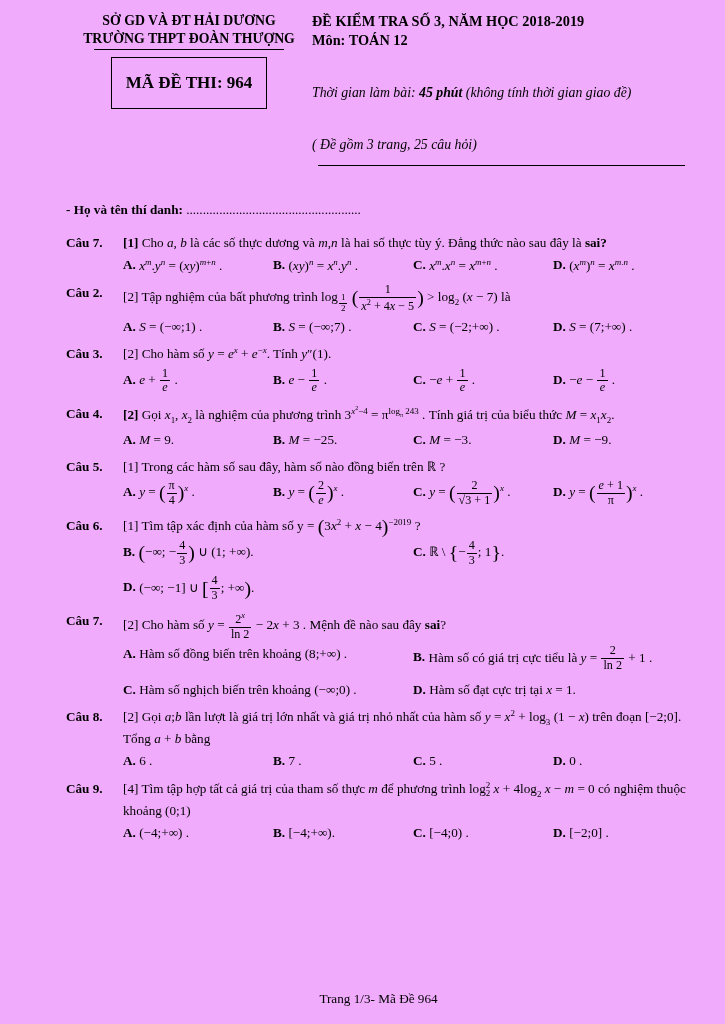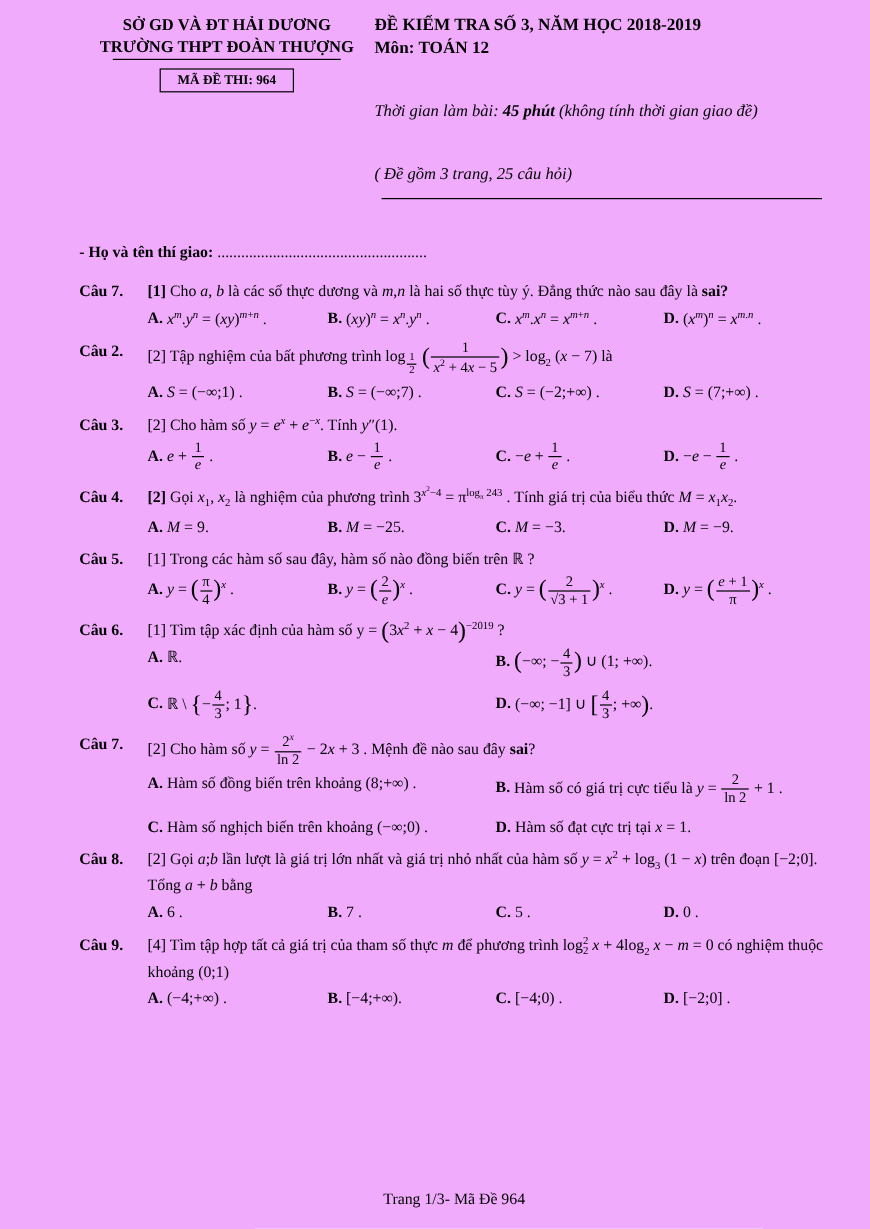--- a/index.html
+++ b/index.html
@@ -4,21 +4,21 @@
 <style>
   * { margin:0; padding:0; box-sizing:border-box; }
   html,body { background:#fff; }
   body { width:725px; color:#000; font-family:"Liberation Serif", serif; font-size:13.2px; line-height:1.45; }
   .page { width:725px; min-height:1024px; padding:12px 34px 16px 66px; display:flex; flex-direction:column; background:#f0abfc; }
 
   
   .hdr { display:flex; align-items:flex-start; }
   .hdr-left { width:218px; text-align:center; font-weight:bold; font-size:13.8px; line-height:1.3; margin-left:14px; }
   .hdr-left-rule { border-bottom:1.4px solid #000; width:190px; margin:1px auto 7px; }
-  .code-box { display:inline-block; border:1.5px solid #000; padding:2px 14px; font-size:11px; }
+  .code-box { display:inline-block; border:1.5px solid #000; padding:14px 14px; font-size:17px; }
   .hdr-right { flex:1; margin-left:14px; line-height:1.32; }
   .t-bold { font-weight:bold; font-size:14.3px; }
   .t-ital { font-style:italic; font-size:13.8px;margin-top:34px; }
   .hdr-right-rule { border-bottom:1.2px solid #000; width:97%; margin:11px auto 0; }
 
   
   .student-row { display:flex; justify-content:space-between; margin:34px 0 14px; }
 
   
   .question { display:flex; margin-bottom:8.5px; }
@@ -58,21 +58,21 @@
     <div class="hdr-right">
       <div class="t-bold">ĐỀ KIỂM TRA SỐ 3, NĂM HỌC 2018-2019</div>
       <div class="t-bold">Môn: TOÁN 12</div>
       <div class="t-ital">Thời gian làm bài: <b>45 phút</b> (không tính thời gian giao đề)</div>
       <div class="t-ital">( Đề gồm 3 trang, 25 câu hỏi)</div>
       <div class="hdr-right-rule"></div>
     </div>
   </div>
 
   <div class="student-row">
-    <div><b>- Họ và tên thí giao:</b> .....................................................</div>
+    <div><b>- Họ và tên thí danh:</b> .....................................................</div>
   </div>
 
   <div class="question">
     <span class="q-num">Câu 7.</span>
     <div class="q-main">
       <div class="q-body"><b>[1]</b> Cho <i>a</i>, <i>b</i> là các số thực dương và <i>m</i>,<i>n</i> là hai số thực tùy ý. Đẳng thức nào sau đây là <b>sai?</b></div>
       <div class="opts opts-4">
         <span class="opt"><b>A.</b> <span><i>x</i><sup><i>m</i></sup>.<i>y</i><sup><i>n</i></sup> = (<i>xy</i>)<sup><i>m</i>+<i>n</i></sup> .</span></span>
         <span class="opt"><b>B.</b> <span>(<i>xy</i>)<sup><i>n</i></sup> = <i>x</i><sup><i>n</i></sup>.<i>y</i><sup><i>n</i></sup> .</span></span>
         <span class="opt"><b>C.</b> <span><i>x</i><sup><i>m</i></sup>.<i>x</i><sup><i>n</i></sup> = <i>x</i><sup><i>m</i>+<i>n</i></sup> .</span></span>
@@ -131,21 +131,20 @@
         <span class="opt"><b>D.</b> <span><i>y</i> = <span class="bigp">(</span><span class="frac"><span class="top"><i>e</i> + 1</span><span class="bot">π</span></span><span class="bigp">)</span><sup><i>x</i></sup> .</span></span>
       </div>
     </div>
   </div>
 
   <div class="question">
     <span class="q-num">Câu 6.</span>
     <div class="q-main">
       <div class="q-body">[1] Tìm tập xác định của hàm số y = <span class="bigp">(</span>3<i>x</i><sup>2</sup> + <i>x</i> − 4<span class="bigp">)</span><sup>−2019</sup> ?</div>
       <div class="opts opts-2">
-        <span class="opt"><b>A.</b> <span>ℝ.</span></span>
         <span class="opt"><b>B.</b> <span><span class="bigp">(</span>−∞; −<span class="frac"><span class="top">4</span><span class="bot">3</span></span><span class="bigp">)</span> ∪ (1; +∞).</span></span>
         <span class="opt"><b>C.</b> <span>ℝ \ <span class="bigp">{</span>−<span class="frac"><span class="top">4</span><span class="bot">3</span></span>; 1<span class="bigp">}</span>.</span></span>
         <span class="opt"><b>D.</b> <span>(−∞; −1] ∪ <span class="bigp">[</span><span class="frac"><span class="top">4</span><span class="bot">3</span></span>; +∞<span class="bigp">)</span>.</span></span>
       </div>
     </div>
   </div>
 
   <div class="question">
     <span class="q-num">Câu 7.</span>
     <div class="q-main">

